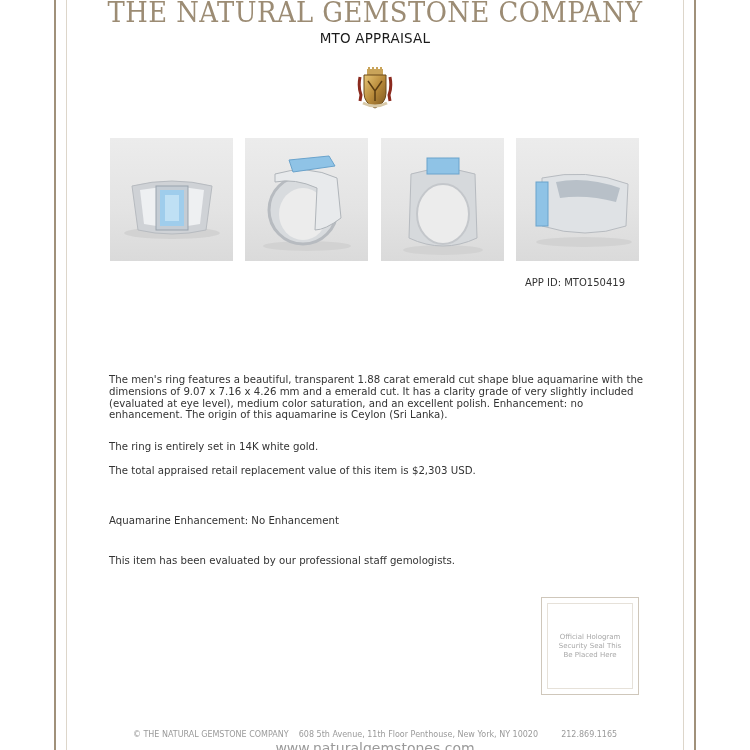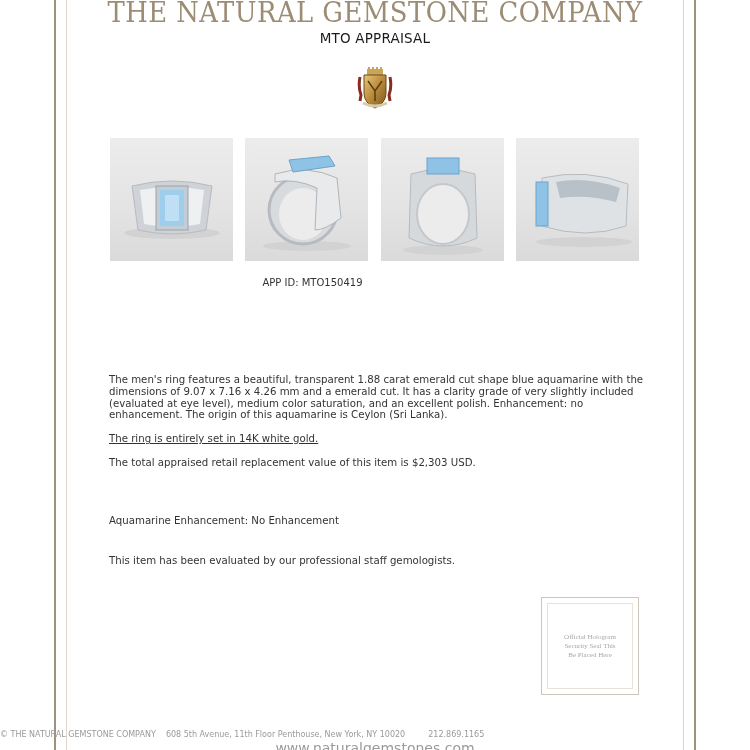--- a/index.html
+++ b/index.html
@@ -33,43 +33,42 @@
   .gallery { position: absolute; top: 138px; left: 0; width: 750px; height: 124px; }
   .photo {
     position: absolute; top: 0; width: 123px; height: 123px;
     background: linear-gradient(180deg, #ececec 0%, #e3e3e3 60%, #dadada 100%);
     overflow: hidden;
   }
   .photo svg { width: 100%; height: 100%; display: block; }
 
   .app-id {
     position: absolute; left: 0; width: 625px; top: 277px;
-    text-align: center; font-size: 10px; color: #333;
+    text-align: right; font-size: 10px; color: #333;
   }
 
   .section { position: absolute; left: 109px; width: 540px; font-size: 10.2px; line-height: 11.8px; color: #333; }
   .section p { margin: 0; }
   .heading { font-size: 10px; color: #333; }
 
   .seal-outer {
     position: absolute; left: 541px; top: 597px; width: 96px; height: 96px;
     border: 1.5px solid #cfc7bb;
   }
   .seal-inner {
     position: absolute; left: 5px; top: 5px; right: 5px; bottom: 5px;
     border: 1px solid #e6e1d9;
     display: flex; align-items: center; justify-content: center;
     text-align: center;
-    font-family: Liberation Serif, serif;
   }
   .seal-text { font-size: 7px; line-height: 9px; color: #a8a8a8; }
 
   .footer-line1 {
     position: absolute; left: 0; width: 750px; top: 730px;
-    font-size: 8px; color: #9a9a9a; white-space: nowrap;
+    text-align: center; font-size: 8px; color: #9a9a9a; white-space: nowrap;
   }
   .footer-line2 {
     position: absolute; left: 0; width: 750px; top: 740px;
     text-align: center; font-size: 14px; color: #9a9a9a;
   }
   .gap { display: inline-block; width: 18px; }
 </style>
 </head>
 <body>
 
@@ -138,21 +137,21 @@
       <path d="M40 44 Q70 38 104 50 L100 64 Q70 56 44 60 Z" fill="#b8c0c8"></path>
       <rect x="20" y="44" width="12" height="44" fill="#8fc3e6" stroke="#6aa3cc"></rect>
     </svg>
   </div>
 </div>
 
 <div class="app-id">APP ID: MTO150419</div>
 
 <div class="section" style="top:364px;">
   <p style="margin-top:10px;">The men's ring features a beautiful, transparent 1.88 carat emerald cut shape blue aquamarine with the dimensions of 9.07 x 7.16 x 4.26 mm and a emerald cut. It has a clarity grade of very slightly included (evaluated at eye level), medium color saturation, and an excellent polish. Enhancement: no enhancement. The origin of this aquamarine is Ceylon (Sri Lanka).</p>
-  <p style="margin-top:12px;text-decoration:underline;">The ring is entirely set in 14K white gold.</p>
+  <p style="margin-top:20px;">The ring is entirely set in 14K white gold.</p>
   <p style="margin-top:12px;">The total appraised retail replacement value of this item is $2,303 USD.</p>
 </div>
 
 <div class="section" style="top:503px;">
   <p style="margin-top:12px;">Aquamarine Enhancement: No Enhancement</p>
   <p style="margin-top:28px;">This item has been evaluated by our professional staff gemologists.</p>
 </div>
 
 <div class="seal-outer">
   <div class="seal-inner">

